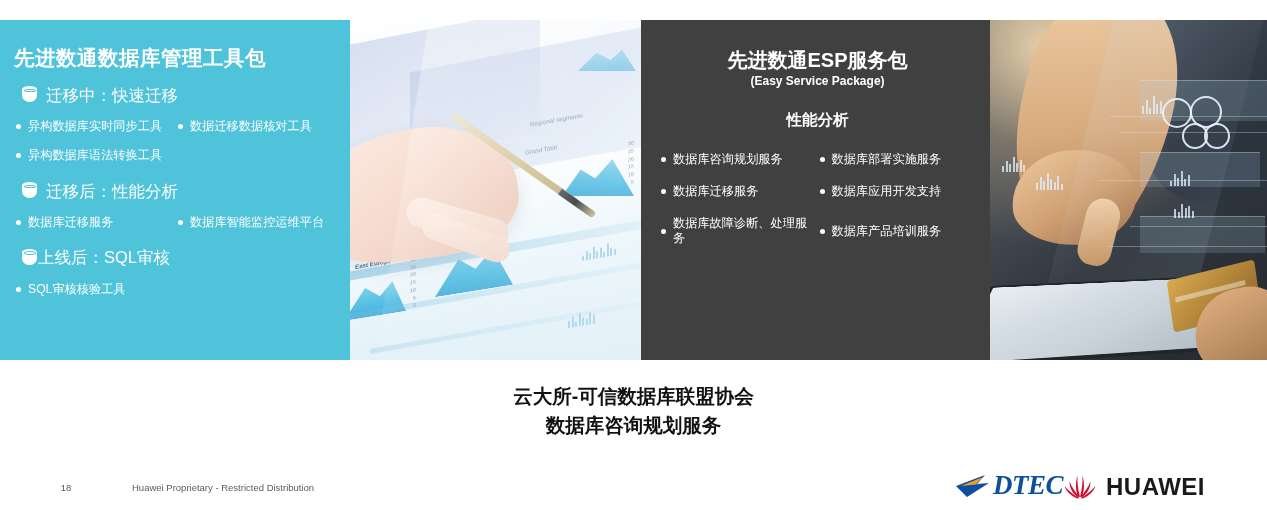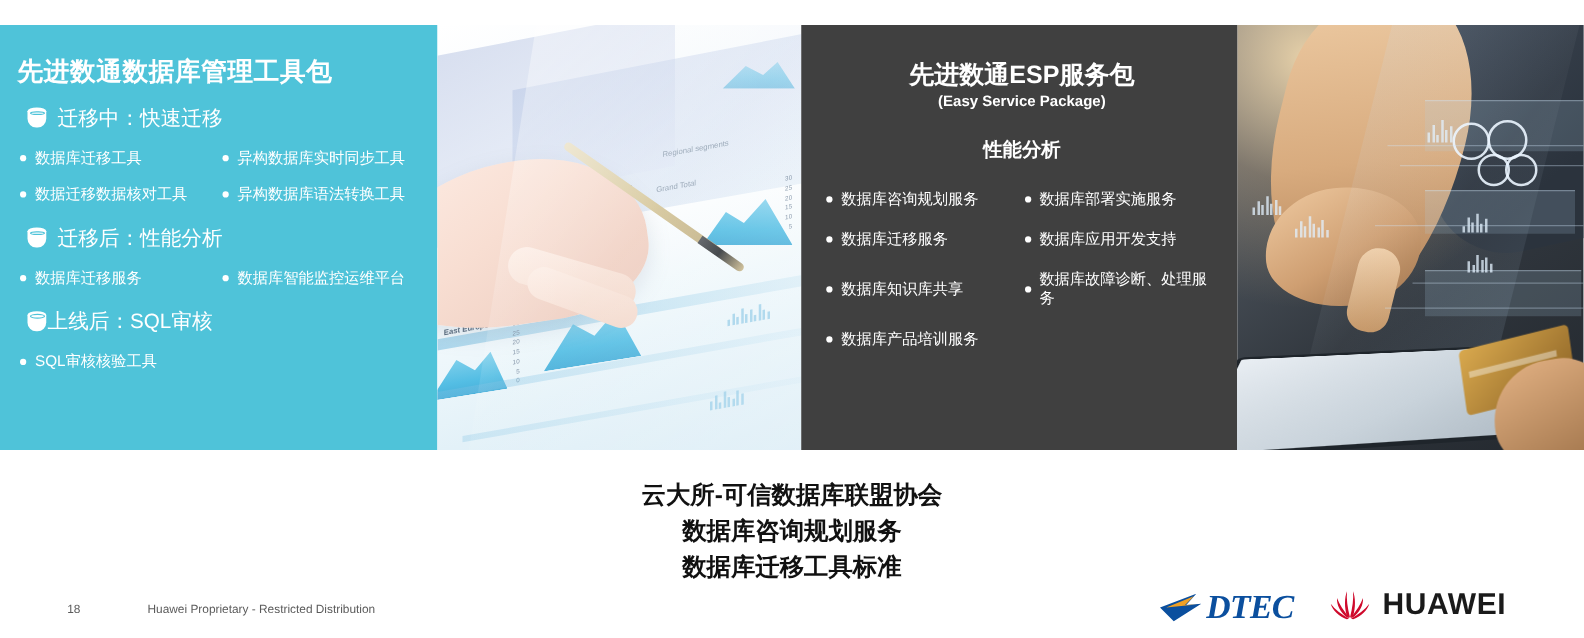--- a/index.html
+++ b/index.html
@@ -392,29 +392,28 @@
   .headline div { white-space: nowrap; }
 
   .footer-left {
     position: absolute;
     left: 0; top: 482px;
     display: flex;
     align-items: center;
     color: #5b5b5b;
     font-size: 9.5px;
   }
-  .page-no { width: 118px; text-align: center; }
+  .page-no { width: 132px; text-align: center; }
   .conf-note { white-space: nowrap; }
 
   .logos {
     position: absolute;
     right: 62px; top: 470px;
     display: flex;
-    align-items: flex-start;
-    gap: 28px;
+    align-items: flex-end;
   }
   .logo-dtec { display: flex; align-items: center; gap: 2px; }
   .dtec-text {
     font-family: "Liberation Serif", "DejaVu Serif", serif;
     font-style: italic;
     font-weight: bold;
     font-size: 27px;
     color: #0b4f9e;
     letter-spacing: -0.5px;
   }
@@ -438,24 +437,20 @@
 
       <div class="sec-head">
         <span class="db-icon">
           <span class="body"></span>
             <span class="top"></span>
             <span class="ring"></span>
         </span>
         <span>迁移中：快速迁移</span>
       </div>
       <ul class="bullets two-col">
-        <li>
-            <span class="dot"></span>
-            <span>数据库迁移工具</span>
-          </li>
         <li>
             <span class="dot"></span>
             <span>异构数据库实时同步工具</span>
           </li>
         <li>
             <span class="dot"></span>
             <span>数据迁移数据核对工具</span>
           </li>
         <li>
             <span class="dot"></span>
@@ -565,24 +560,20 @@
         <li>
             <span class="dot"></span>
             <span>数据库迁移服务</span>
           </li>
         <li>
             <span class="dot"></span>
             <span>数据库应用开发支持</span>
           </li>
         <li>
             <span class="dot"></span>
-            <span>数据库知识库共享</span>
-          </li>
-        <li>
-            <span class="dot"></span>
             <span>数据库故障诊断、处理服务</span>
           </li>
         <li>
             <span class="dot"></span>
             <span>数据库产品培训服务</span>
           </li>
       </ul>
     </div>
 
     <div class="photo-tablet">
@@ -652,21 +643,20 @@
       <div class="pt-card">
           <span class="stripe"></span>
         </div>
       <div class="pt-hand2"></div>
     </div>
   </div>
 
   <div class="headline">
     <div>云大所-可信数据库联盟协会</div>
     <div>数据库咨询规划服务</div>
-    <div>数据库迁移工具标准</div>
   </div>
 
   <div class="footer-left">
     <span class="page-no">18</span>
     <span class="conf-note">Huawei Proprietary - Restricted Distribution</span>
   </div>
 
   <div class="logos">
     <div class="logo-dtec">
       <svg width="36" height="26" viewBox="0 0 36 26">

